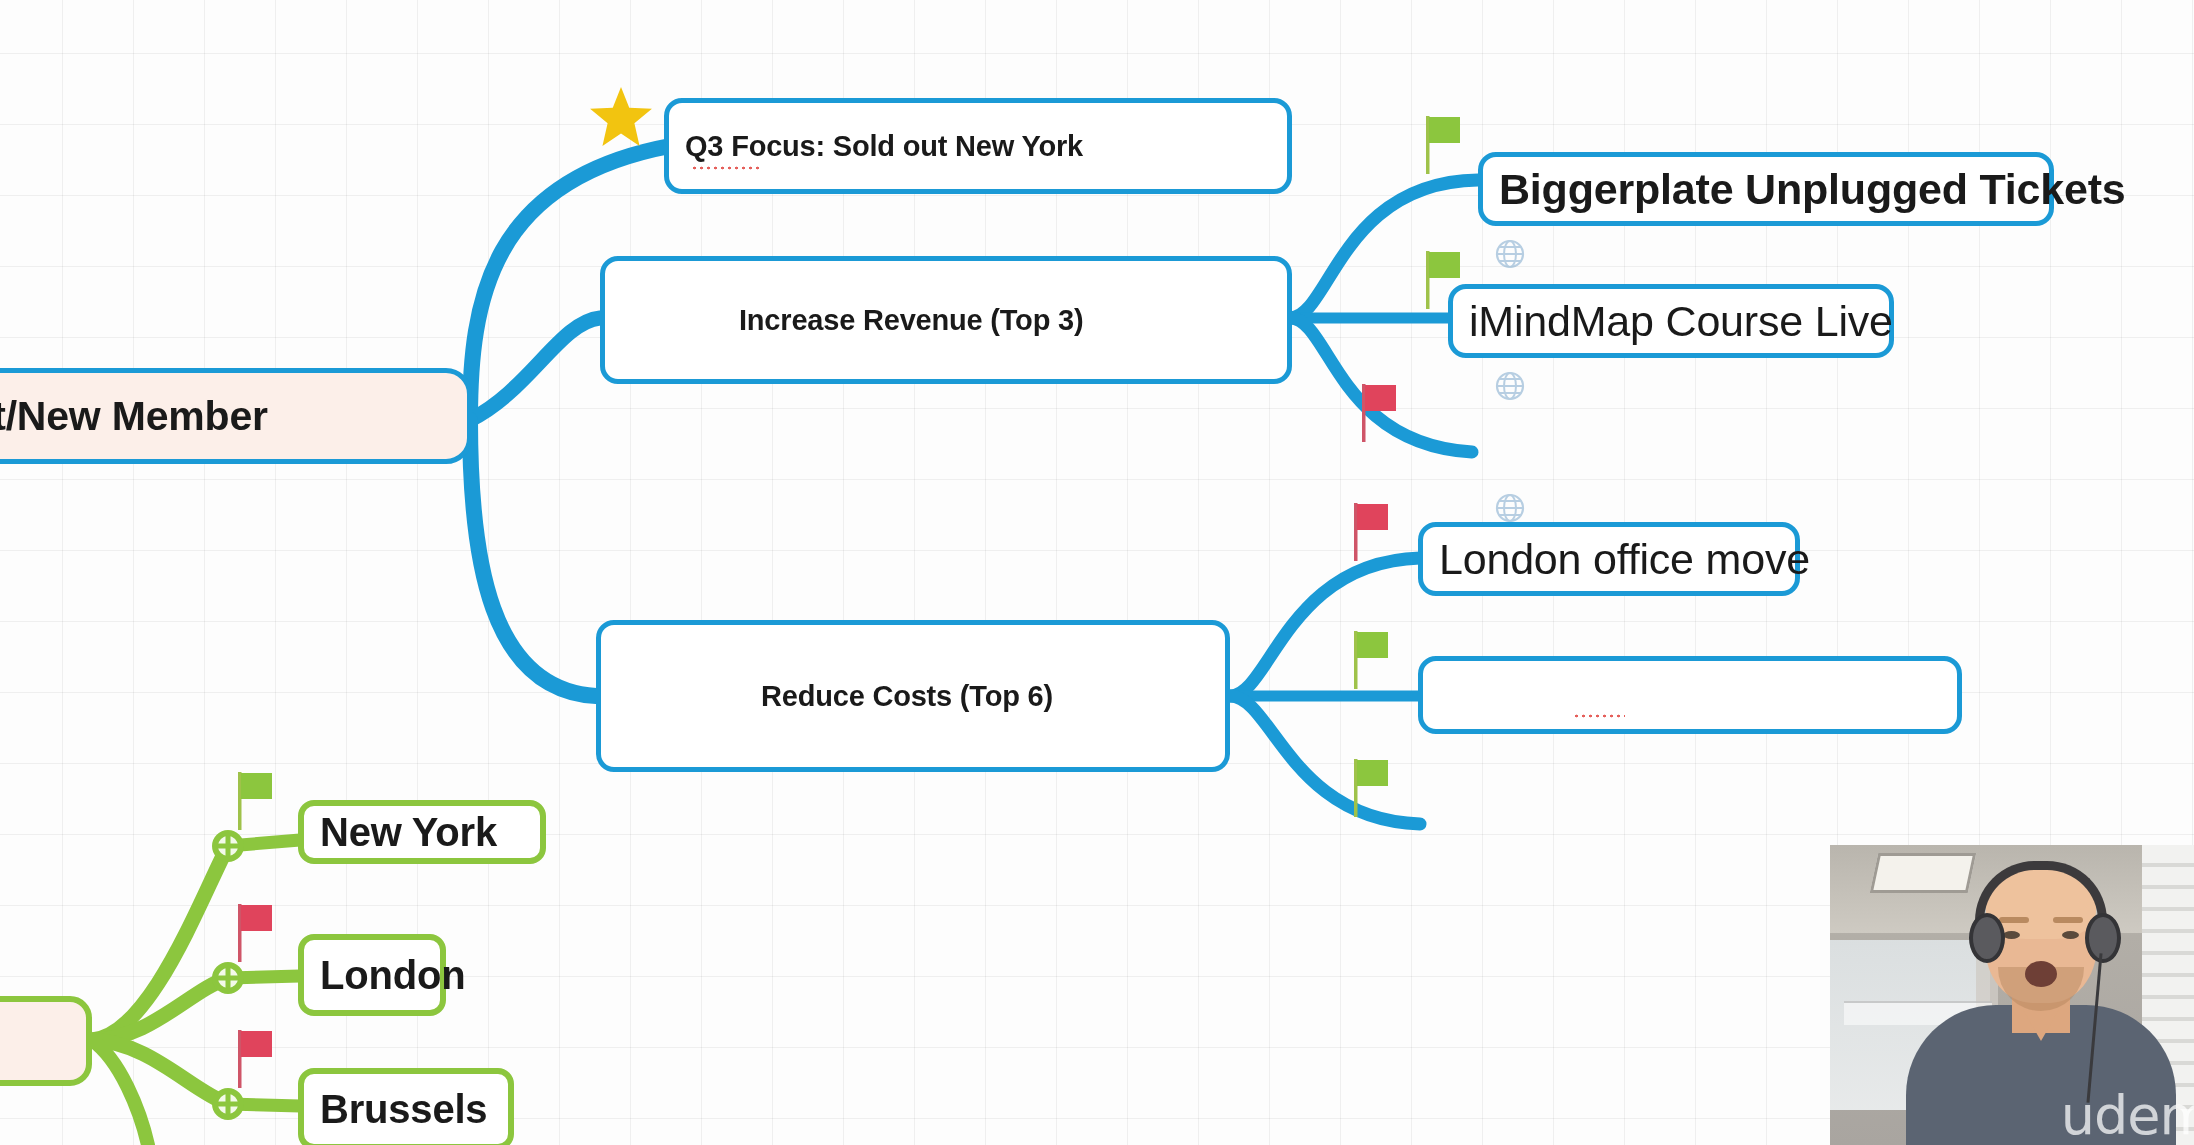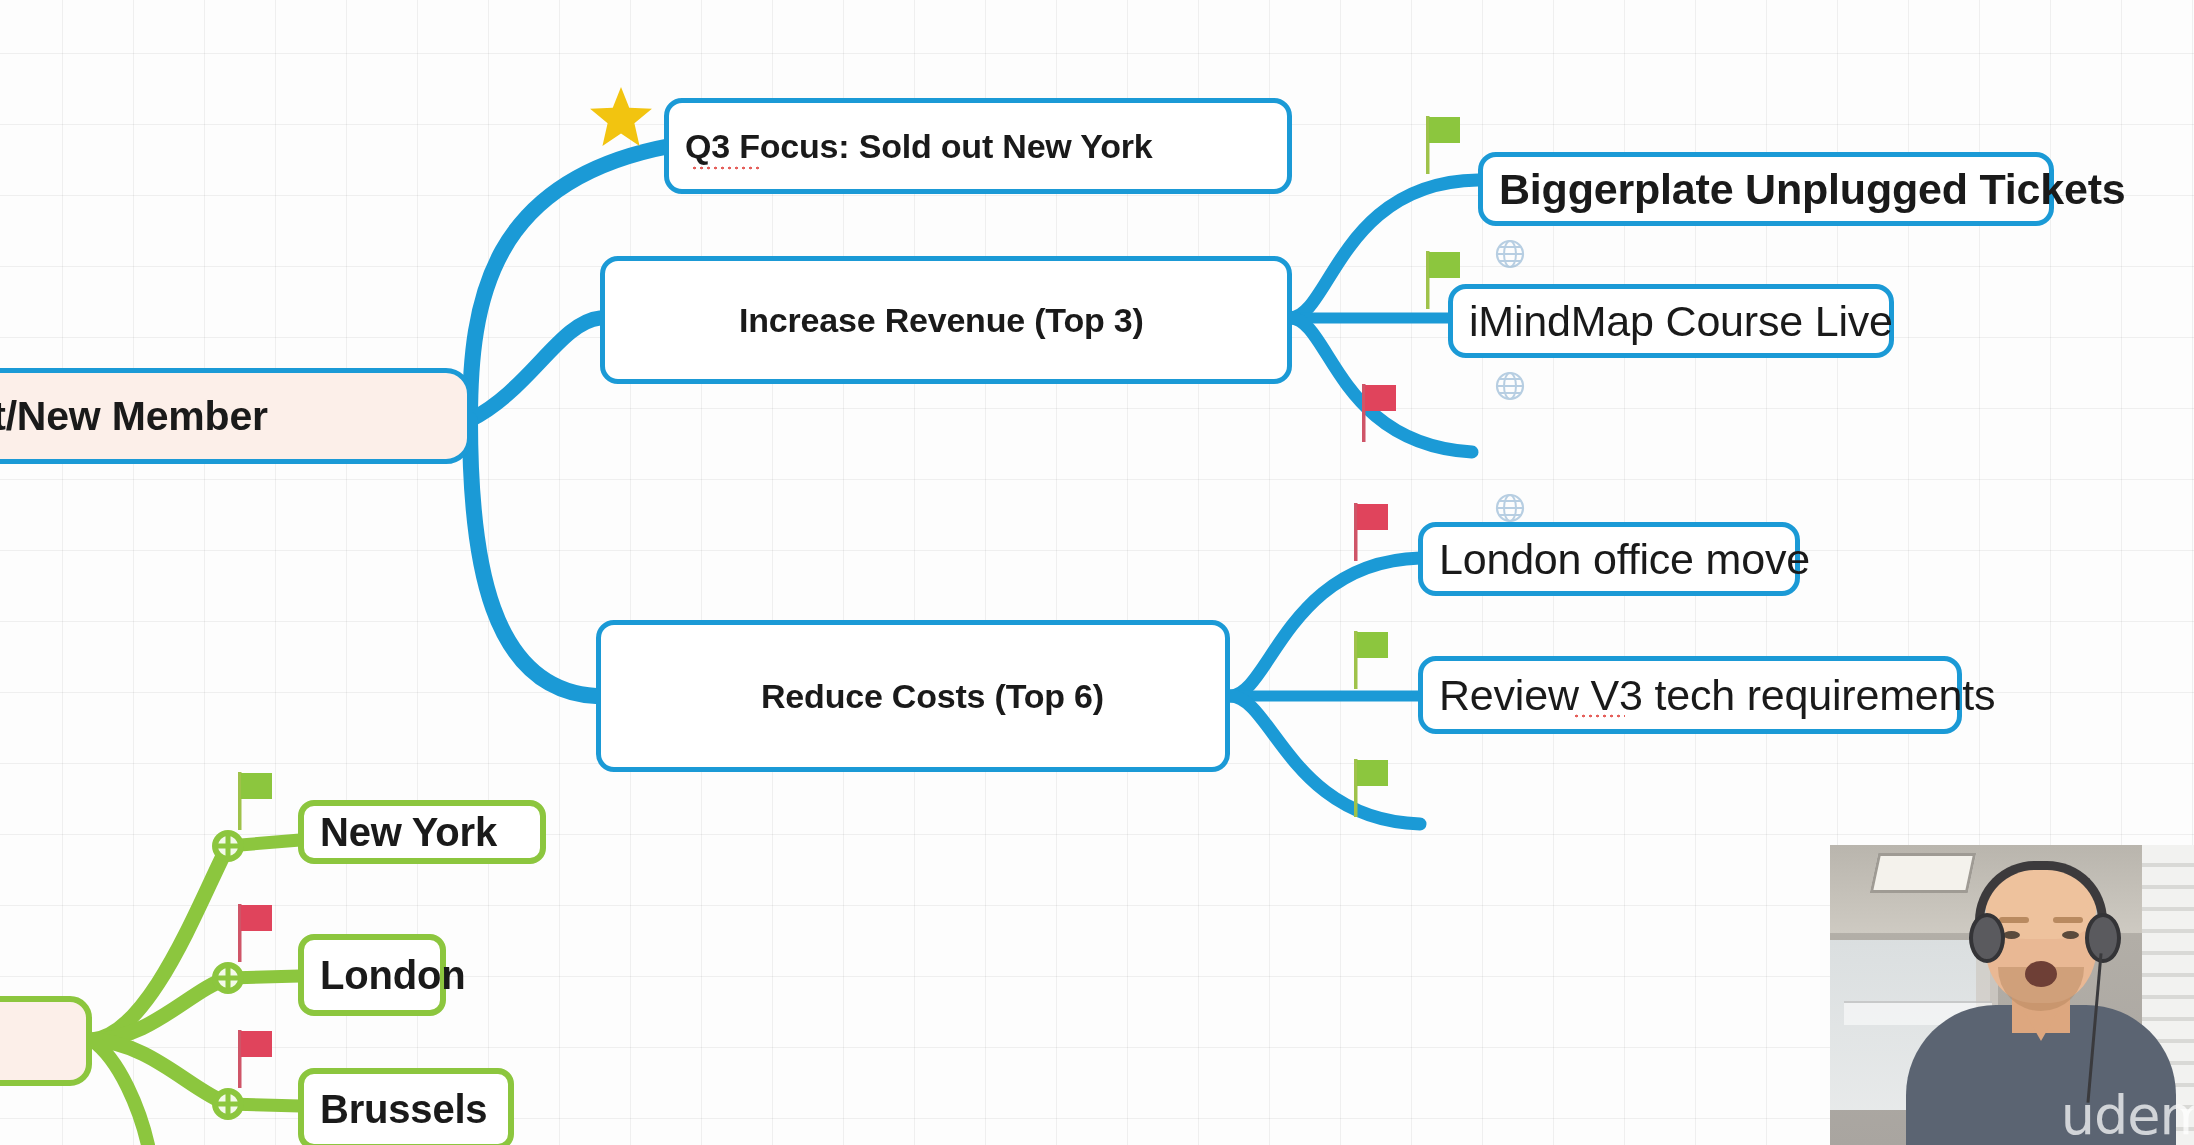--- a/index.html
+++ b/index.html
@@ -57,21 +57,21 @@
     border-radius: 26px;
   }
   .node.center2 {
     background: #fcefe9;
     border-color: #8cc63e;
     border-width: 6px;
     border-radius: 22px;
   }
   .node .label.lg { font-size: 41px; font-weight: bold; }
   .node .label.mid { font-size: 40px; }
-  .node .label.mid2 { font-size: 34px; font-weight: bold; }
+  .node .label.mid2 { font-size: 29px; font-weight: bold; }
 
   
   .squiggle {
     position: absolute;
     height: 6px;
     background-image: radial-gradient(circle, #e0443e 1.3px, transparent 1.6px);
     background-size: 7px 6px;
     background-repeat: repeat-x;
     opacity: .85;
   }
@@ -359,21 +359,20 @@
     <span class="label">Biggerplate Unplugged Tickets</span>
   </div>
   <div class="node" style="left:1448px; top:284px; width:446px; height:74px;">
     <span class="label">iMindMap Course Live</span>
   </div>
 
   <div class="node" style="left:1418px; top:522px; width:382px; height:74px;text-align:center;">
     <span class="label">London office move</span>
   </div>
   <div class="node" style="left:1418px; top:656px; width:544px; height:78px;">
-    <span class="label">Review V3 tech requirements</span>
     <span class="squiggle" style="left:150px; top:52px; width:52px;"></span>
   </div>
 
   <div class="node center2" style="left:-60px; top:996px; width:152px; height:90px;">
     
   </div>
 
   <div class="node green bold" style="left:298px; top:800px; width:248px; height:64px;">
     <span class="label mid">New York</span>
   </div>

